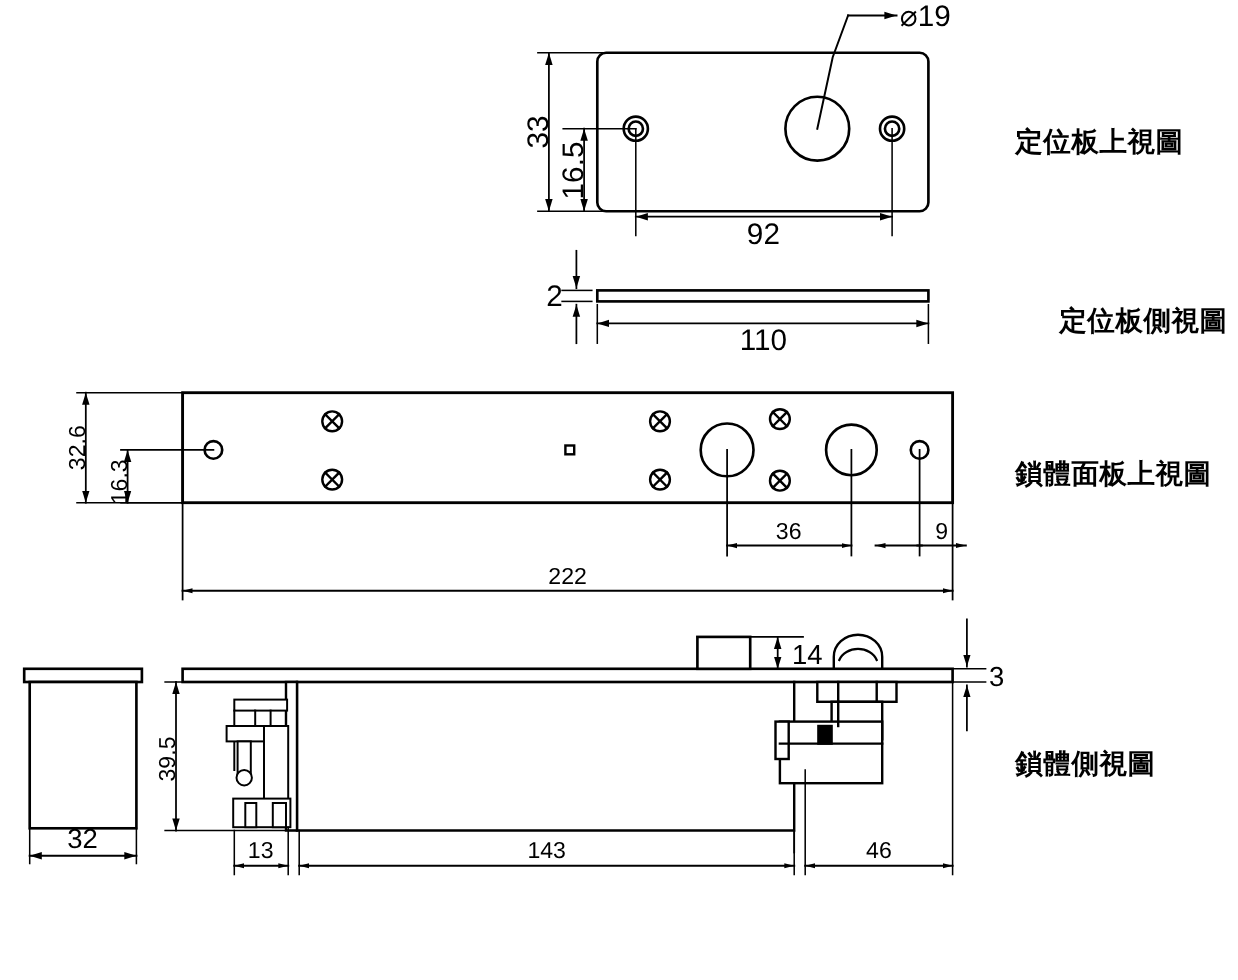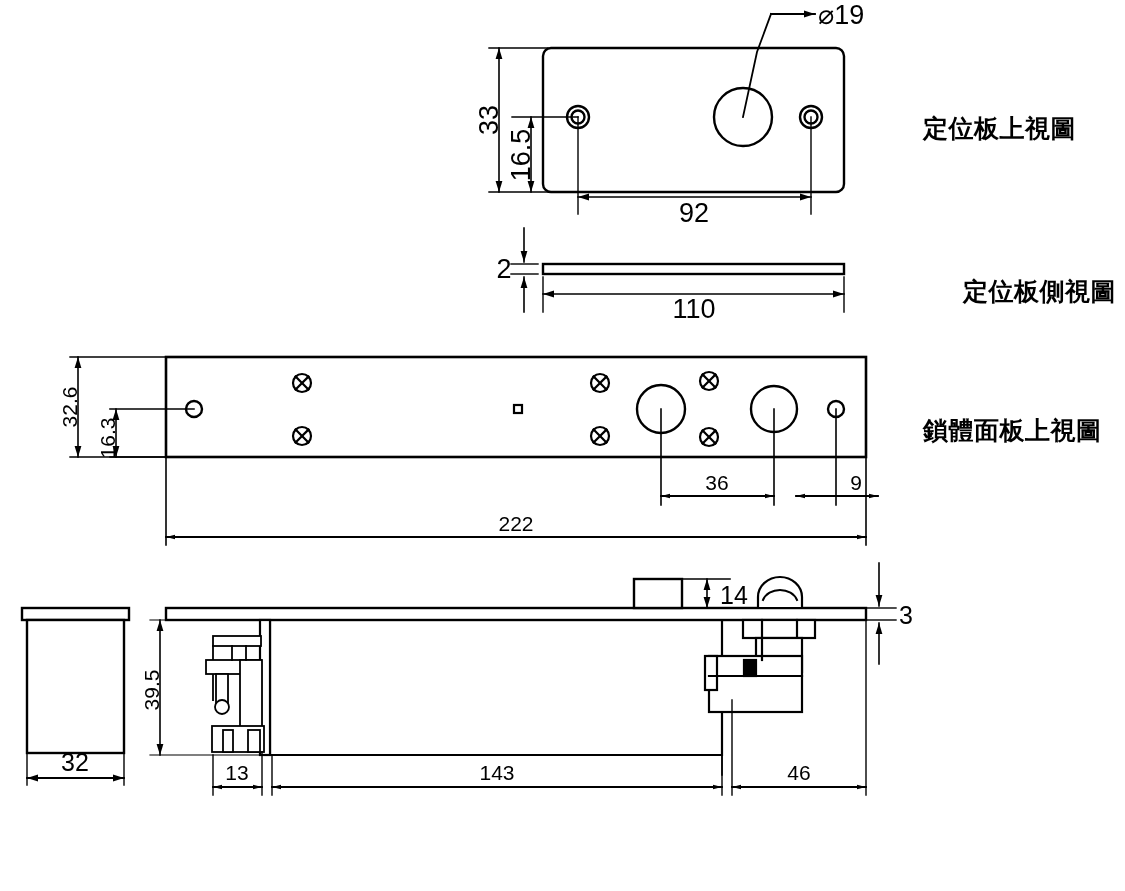--- a/index.html
+++ b/index.html
@@ -257,14 +257,15 @@
       <text x="899" y="624" font-size="25" text-anchor="start">3</text>
       <text x="237" y="780" font-size="21" text-anchor="middle">13</text>
       <text x="497" y="780" font-size="21" text-anchor="middle">143</text>
       <text x="799" y="780" font-size="21" text-anchor="middle">46</text>
     </g>
   </svg>
 
   <div class="view-label" id="label-plate-top">定位板上視圖</div>
   <div class="view-label" id="label-plate-side">定位板側視圖</div>
   <div class="view-label" id="label-body-top">鎖體面板上視圖</div>
+  <div class="view-label" id="label-body-side">鎖體側視圖</div>
 
 </div>
 
 </body></html>

